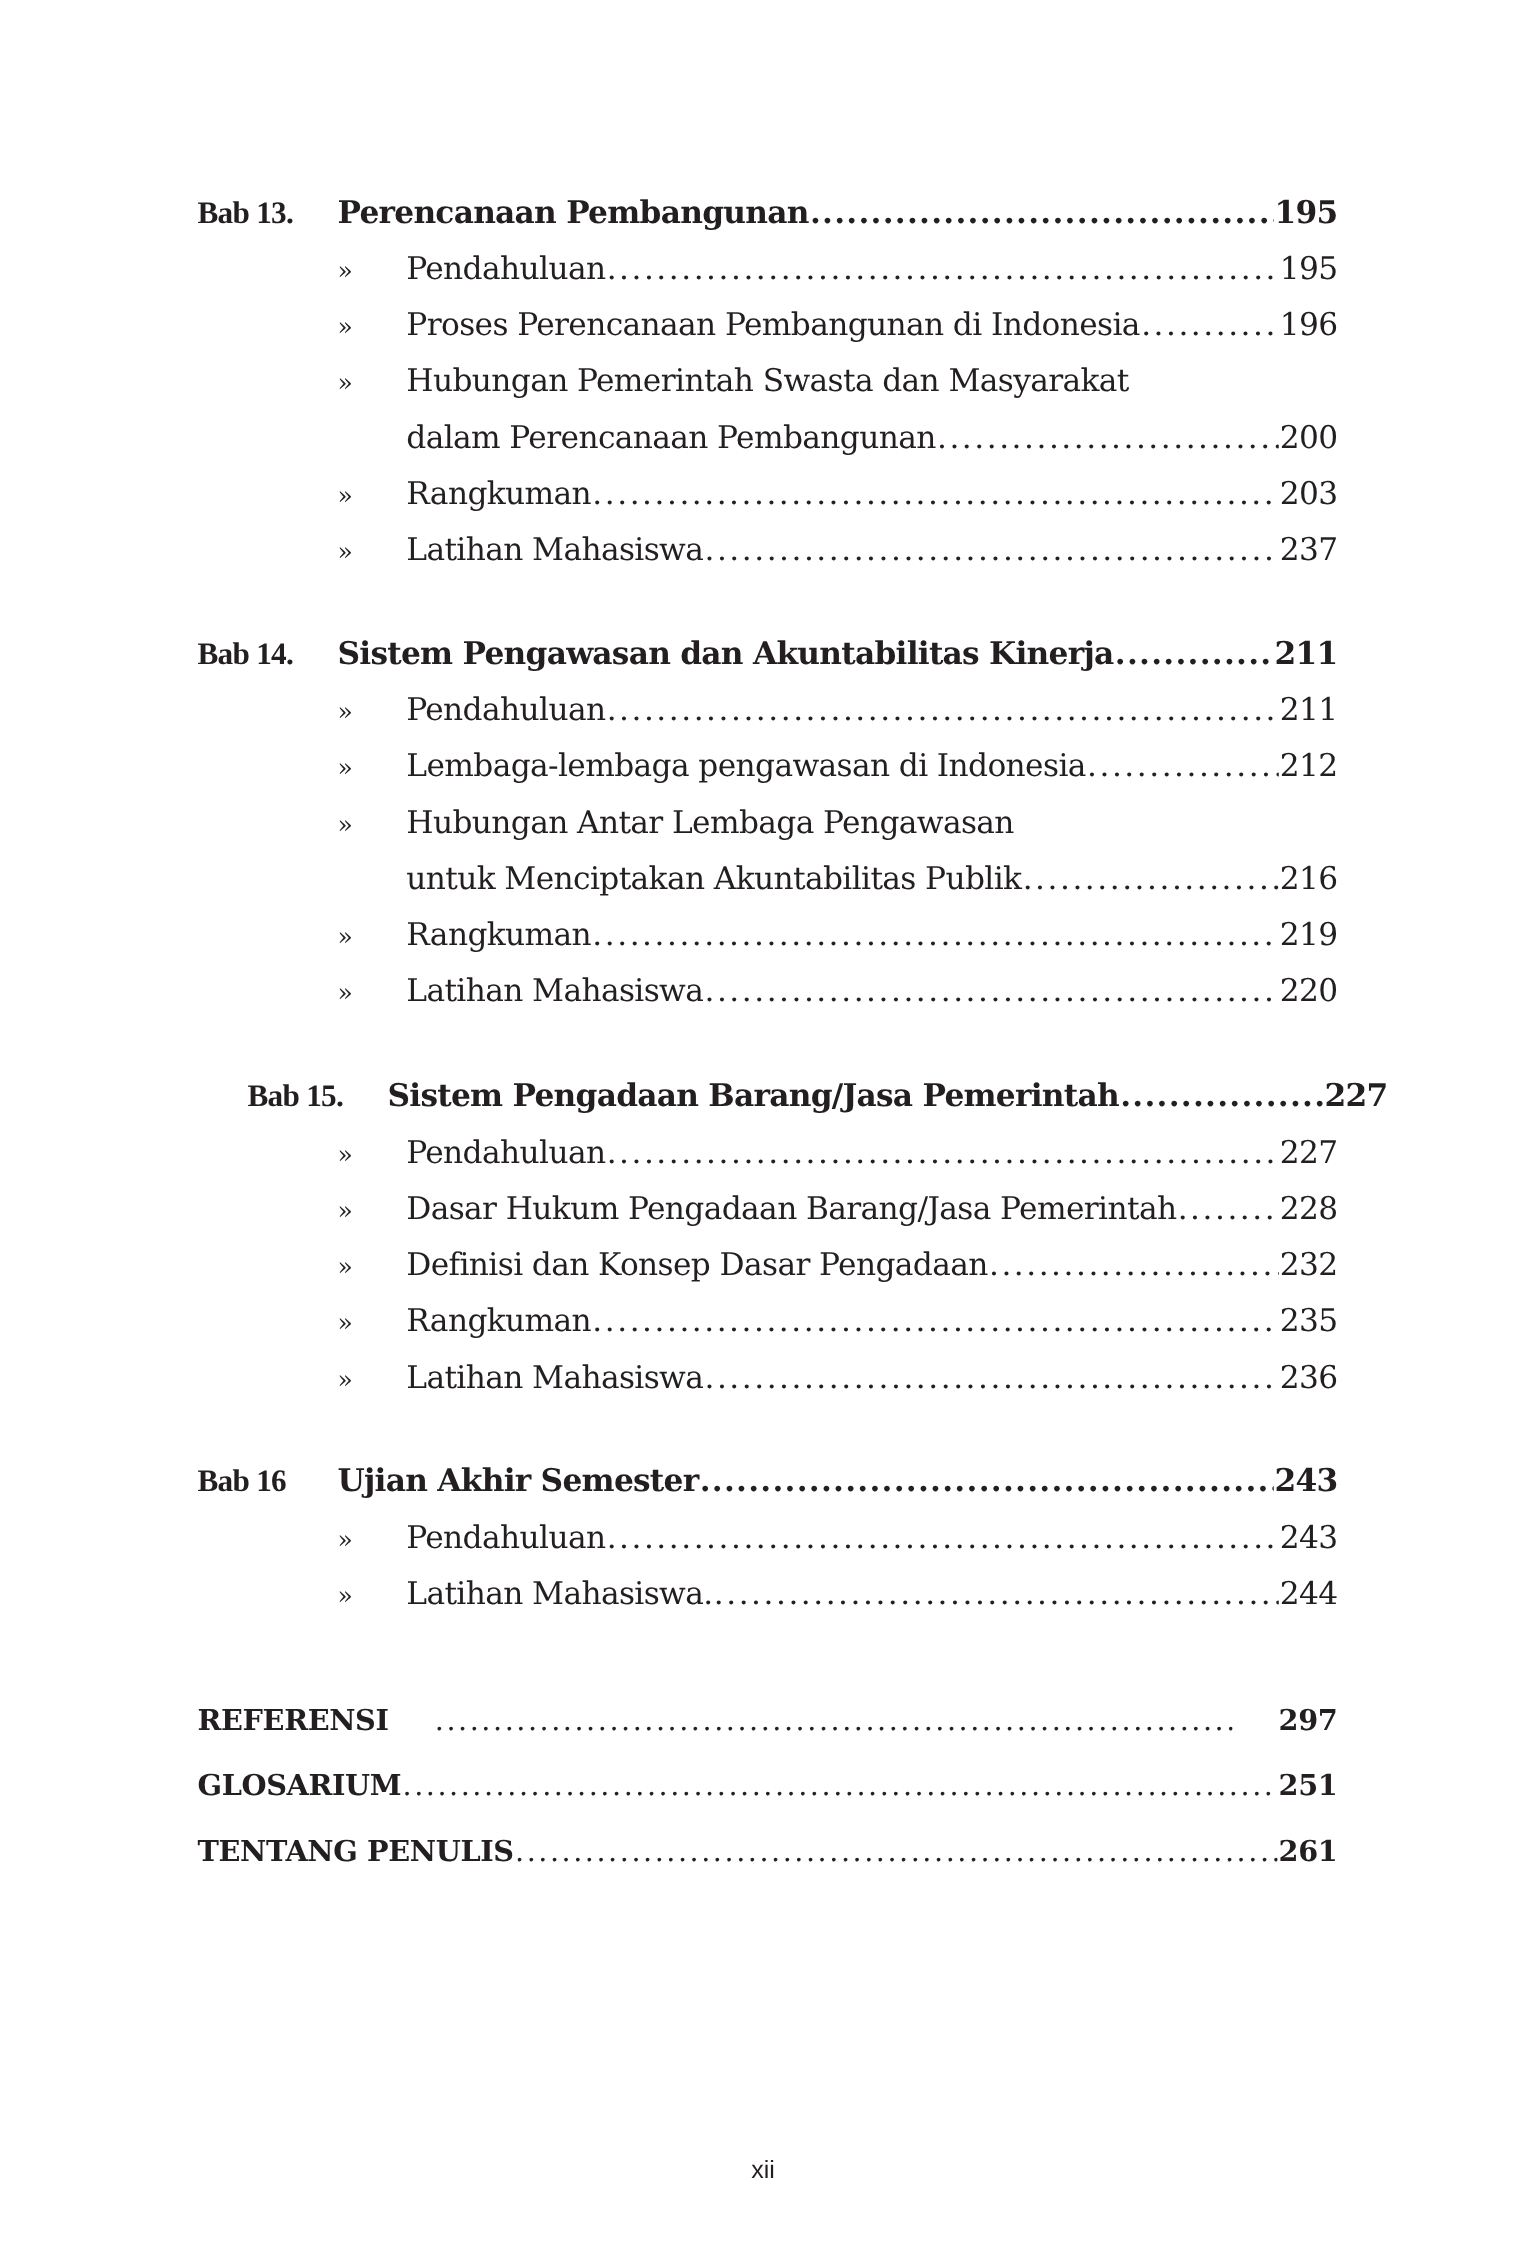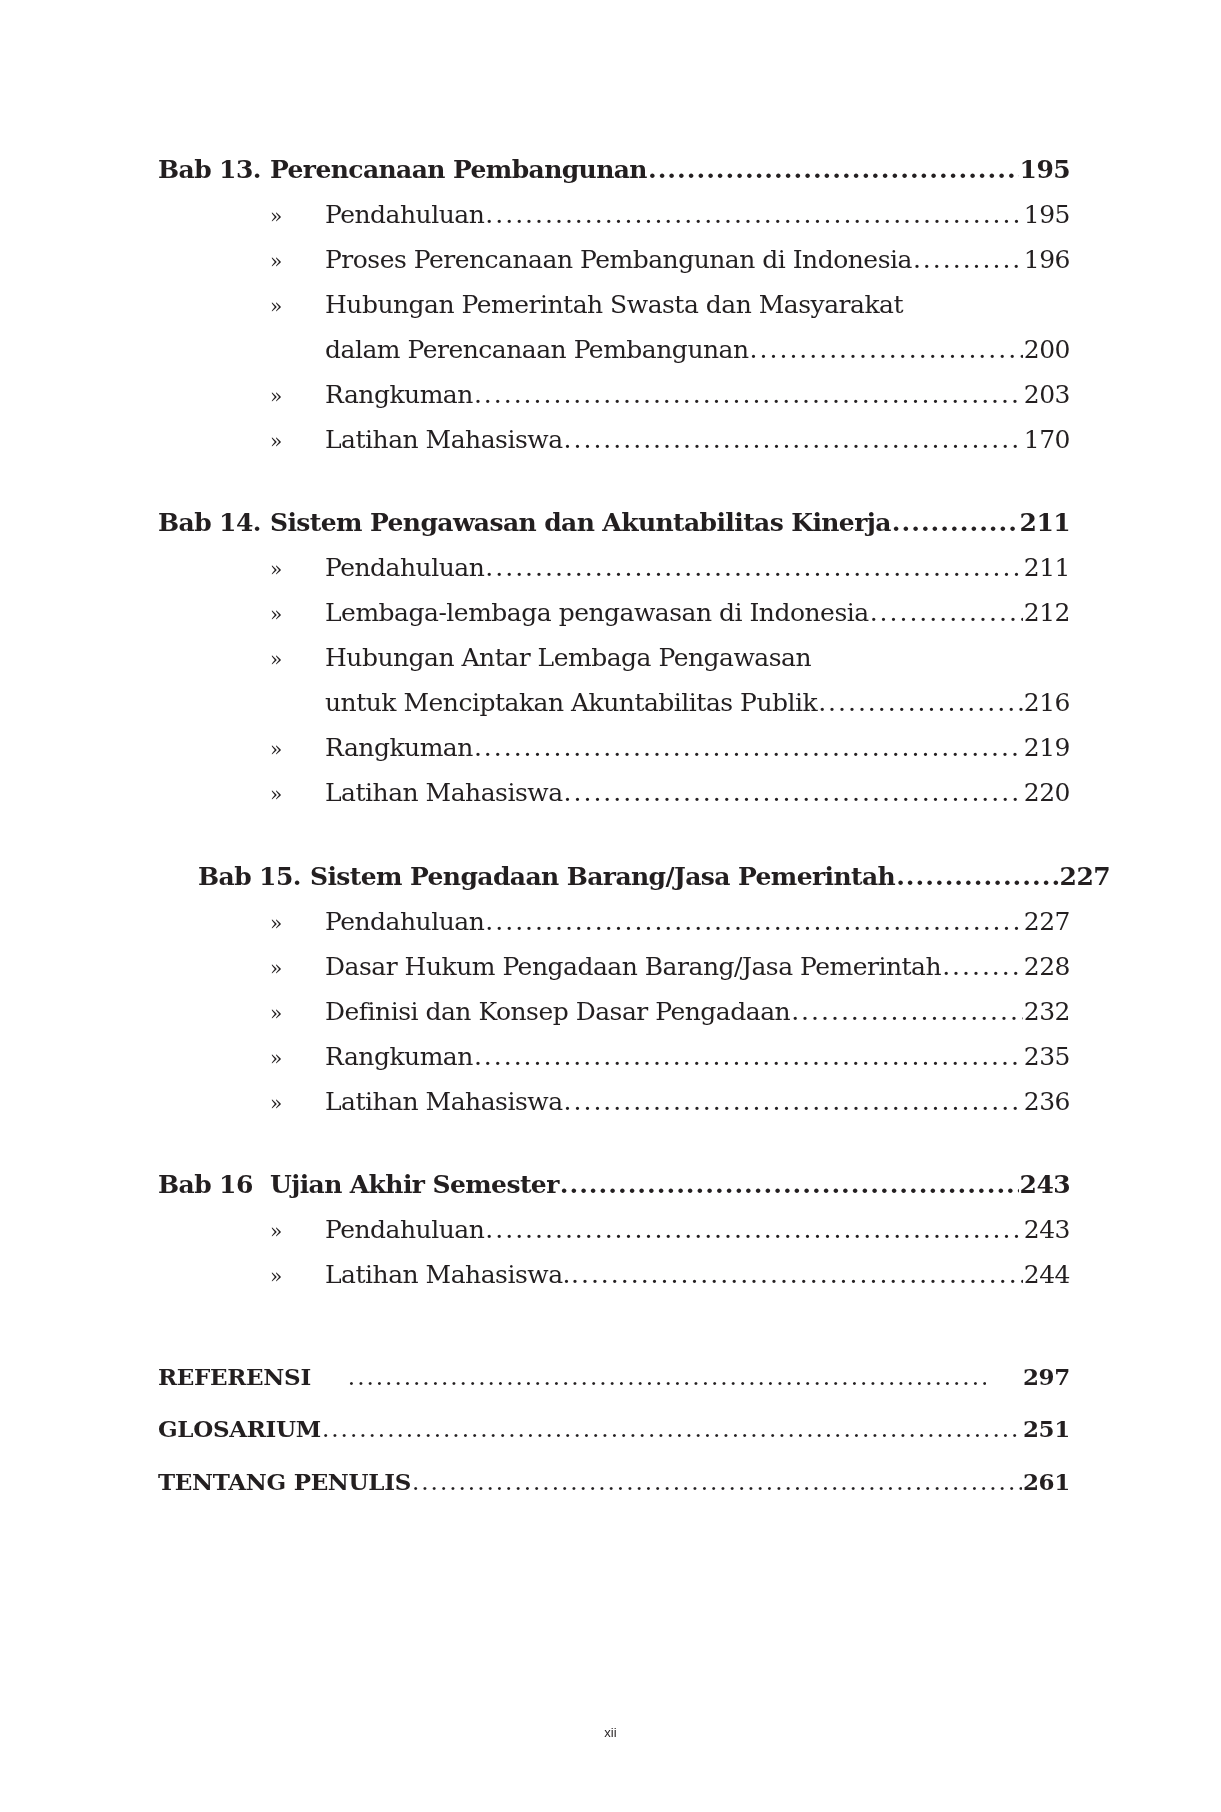--- a/index.html
+++ b/index.html
@@ -2,31 +2,31 @@
 <html><head>
 <meta charset="utf-8">
 <style>
   html, body { margin: 0; padding: 0; background: #ffffff; }
   body { width: 1221px; height: 1812px; position: relative; overflow: hidden;
          color: #231f20; font-family: "DejaVu Serif", serif; }
   .row { position: absolute; left: 158px; width: 912px; height: 40px;
          display: flex; align-items: baseline; white-space: nowrap; }
   .row.head { font-weight: bold; font-size: 25px; letter-spacing: -0.6px; }
   .row.sub { font-size: 25px; font-weight: normal; letter-spacing: -0.5px; }
-  .num-label { width: 112px; flex: 0 0 112px; }
+  .num-label { width: 112px; flex: 0 0 112px; font-family: Liberation Serif, serif; }
   .bullet { width: 55px; flex: 0 0 55px; margin-left: 112px; font-size: 20px; }
   .indent { margin-left: 167px; }
   .title { flex: 0 0 auto; }
   .leader { flex: 1 1 auto; overflow: hidden; margin: 0 1px; letter-spacing: 2px; font-weight: normal; }
   .row.head .leader { font-weight: bold; letter-spacing: 1px; }
   .leader::after { content: "........................................................................................................................................................................................................................................................"; }
   .page { flex: 0 0 auto; text-align: right; }
   .row.back { font-weight: bold; font-size: 23px; letter-spacing: -0.3px; }
   .folio { position: absolute; top: 1725px; left: 0; width: 1221px; text-align: center;
-           font-family: "Liberation Sans", sans-serif; font-size: 13px; }
+           font-family: "Liberation Sans", sans-serif; font-size: 20px; }
 </style>
 </head>
 <body>
 
 <div id="toc">
     <div class="row head" style="top: 155px;">
       <span class="num-label">Bab 13.</span>
       <span class="title">Perencanaan Pembangunan</span>
       <span class="leader"></span>
       <span class="page">195</span>
@@ -56,21 +56,21 @@
     <div class="row sub" style="top: 380px;">
       <span class="bullet">»</span>
       <span class="title">Rangkuman</span>
       <span class="leader"></span>
       <span class="page">203</span>
     </div>
     <div class="row sub" style="top: 425px;">
       <span class="bullet">»</span>
       <span class="title">Latihan Mahasiswa</span>
       <span class="leader"></span>
-      <span class="page">170</span>
+      <span class="page">237</span>
     </div>
     <div class="row head" style="top: 508px; justify-content: center;">
       <span class="num-label">Bab 14.</span>
       <span class="title">Sistem Pengawasan dan Akuntabilitas Kinerja</span>
       <span class="leader"></span>
       <span class="page">211</span>
     </div>
     <div class="row sub" style="top: 553px;">
       <span class="bullet">»</span>
       <span class="title">Pendahuluan</span>

